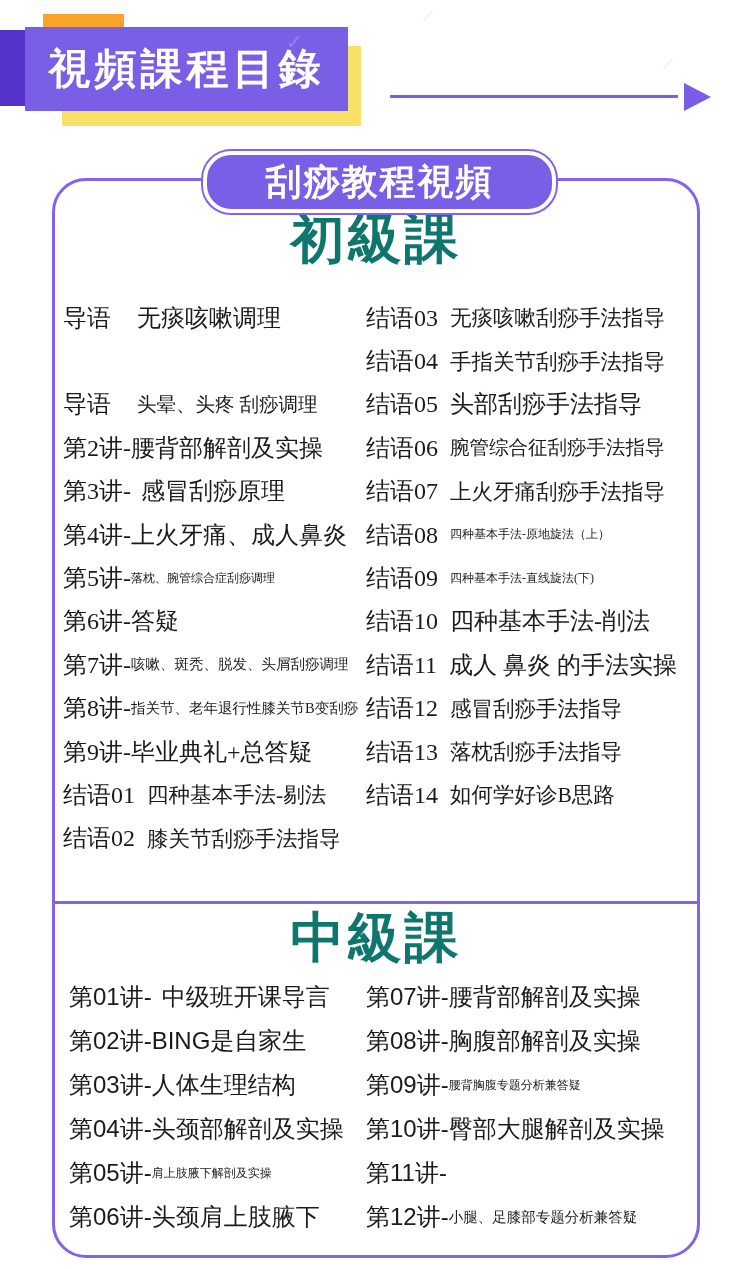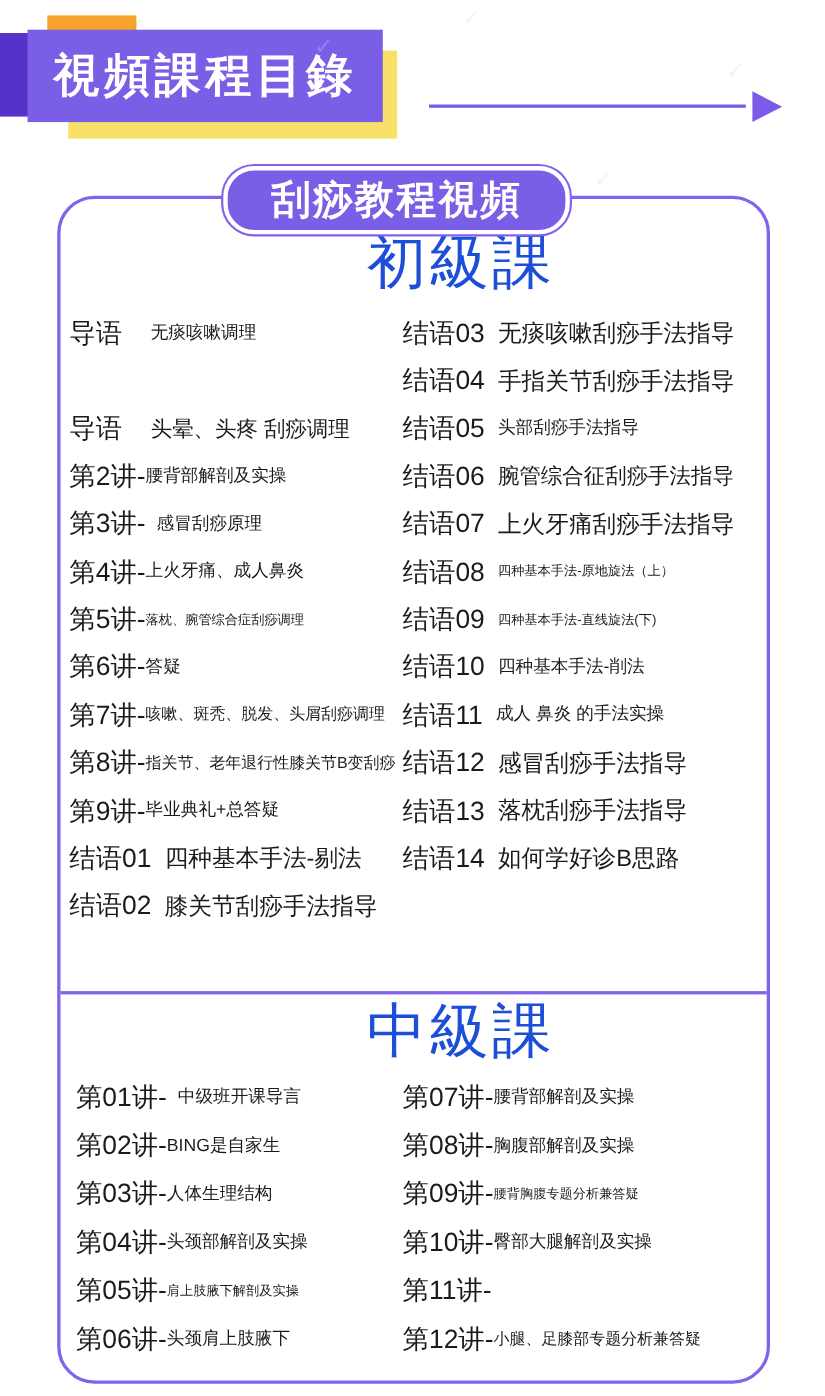--- a/index.html
+++ b/index.html
@@ -16,47 +16,47 @@
   .hdr-badge span { color:#fff; font-size:42px; font-weight:700; letter-spacing:4px;font-family:Liberation Mono, monospace; }
   .arrow-line { position:absolute; left:390px; top:95px; width:288px; height:3px; background:#7b5ce8; }
   .arrow-tri  { position:absolute; left:684px; top:83px; width:0; height:0;
                 border-left:27px solid #7b5ce8; border-top:14px solid transparent; border-bottom:14px solid transparent; }
 
   
   .wm { position:absolute; font-size:20px; color:#555; opacity:.07; z-index:4; }
   .wm-light { color:#fff; opacity:.22; }
 
   
-  .pill { position:absolute; left:203px; top:151px; width:315px; height:62px; z-index:6;
+  .pill { position:absolute; left:203px; top:151px; width:353px; height:62px; z-index:6;
           background:#7a5fe6; border:4px solid #fff; box-shadow:0 0 0 2px #8362ec; border-radius:28px;
           display:flex; align-items:center; justify-content:center; }
   .pill span { color:#fff; font-size:36px; font-weight:700; letter-spacing:2px; }
 
   
   .card { position:absolute; left:52px; top:178px; width:648px; height:1080px;
           border:3px solid #8362ec; border-radius:34px; background:#fff; z-index:5; }
-  .sec-title { position:absolute; width:100%; text-align:center; font-size:54px; font-weight:400;
-               color:#1d4ed8; line-height:1; letter-spacing:3px;margin-left:43px; }
+  .sec-title { position:absolute; width:100%; text-align:center; font-size:54px; font-weight:700;
+               color:#0f766e; line-height:1; letter-spacing:3px; }
   .title-junior { top:30px; }
   .title-mid    { top:729px; }
   .divider { position:absolute; top:720px; left:0; width:100%; height:3px; background:#8362ec; }
 
   .cols { position:absolute; display:flex; left:8px; right:4px; }
-  .cols-junior { top:100px; }
+  .cols-junior { top:115px;font-family:Liberation Serif, serif; }
   .cols-mid    { top:794px; left:14px; }
   .col-left  { width:303px; }
   .col-right { flex:1; }
   .cols-mid .col-left { width:297px; }
 
   .row { height:43.4px; display:flex; align-items:center; white-space:nowrap; color:#1a1a1a; }
   .cols-mid .row { height:44px; }
   .gap-after { margin-bottom:43.4px; }
   .prefix { font-size:24px; font-weight:500; flex:0 0 auto; }
   .desc   { font-weight:500; }
-  .desc.xl { font-size:16px; }
+  .desc.xl { font-size:24px; }
   .desc.lg { font-size:21.5px; }
   .desc.md { font-size:19.5px; }
   .desc.sm { font-size:12px; }
   .desc.xs { font-size:14.5px; }
   .g1 .desc { margin-left:12px; }
   .g2 .desc { margin-left:26px; }
   .pad .desc { margin-left:10px; }
 </style>
 </head>
 <body>

